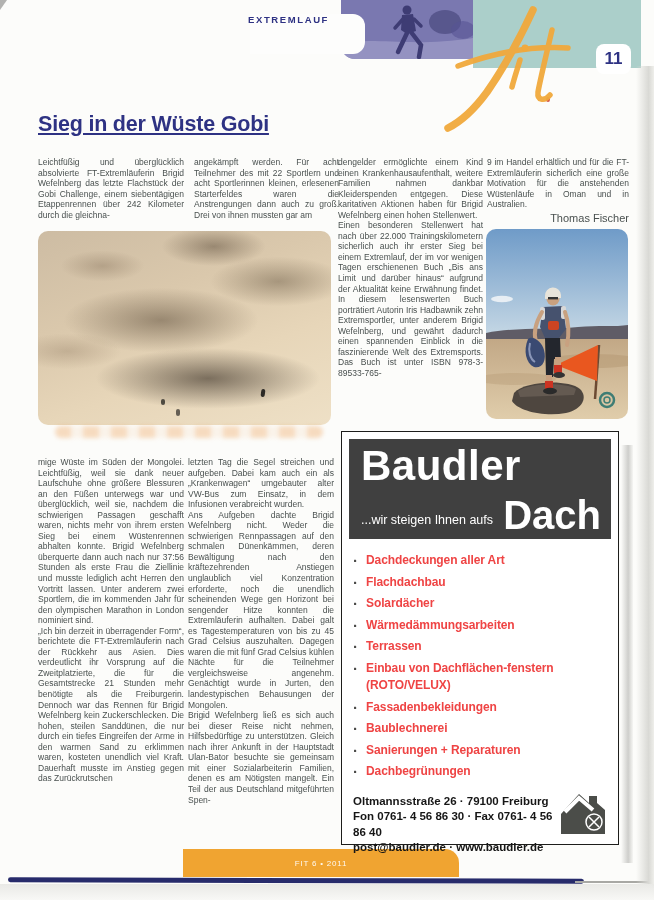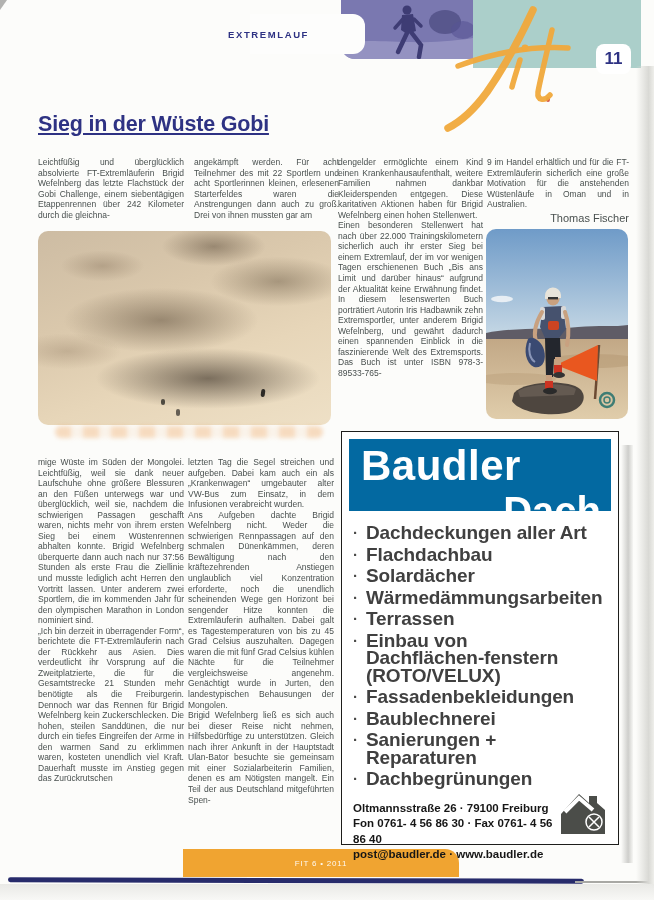--- a/index.html
+++ b/index.html
@@ -9,22 +9,22 @@
     background:#fcfcfa;
     font-family:"Liberation Sans", sans-serif;
   }
   .abs { position:absolute; }
 
   
   .teal-band { background:#abcfca; }
   .header-photo { border-bottom-left-radius:14px; overflow:hidden; }
   .cat-tab {
     background:#fdfdfc; border-radius:0 12px 12px 0;
-    display:flex; align-items:center; justify-content:flex-end;
-    padding-right:56px; z-index:5;
+    display:flex; align-items:flex-start; justify-content:flex-end;
+    padding-right:36px; z-index:5;
   }
   .cat-label {
     font-size:9.5px; font-weight:bold; letter-spacing:1.6px;
     color:#2e3283; text-transform:uppercase; white-space:nowrap;
   }
   .pagenum-box {
     background:#ffffff; border-radius:8px; z-index:6;
     display:flex; align-items:center; justify-content:center;
   }
   .pagenum { color:#2e3283; font-weight:bold; font-size:17px; }
@@ -57,31 +57,31 @@
   .show-through {
     background:repeating-linear-gradient(90deg, rgba(238,166,96,.38) 0 16px, rgba(238,166,96,.10) 16px 28px);
     filter:blur(2px); border-radius:6px;
   }
 
   
   .ad-box {
     background:#ffffff; border:1.5px solid #1d1d1b; padding:7px; z-index:4;
   }
   .ad-header {
-    background:#0369a1; height:72px; padding:6px 10px 7px 12px;
+    background:#404040; height:100px; padding:6px 10px 7px 12px;
     display:flex; flex-direction:column; justify-content:space-between;
   }
   .ad-brand { color:#fff; font-weight:bold; font-size:42px; line-height:1; letter-spacing:.5px; }
   .ad-tagrow { display:flex; align-items:flex-end; }
   .ad-tagline { color:#fff; font-size:12.5px; padding-bottom:5px; }
   .ad-brand2 { color:#fff; font-weight:bold; font-size:40px; line-height:.82; margin-left:auto;margin-top:8px; }
   .svc-list { margin-top:13px; padding-left:4px; }
   .svc { display:flex; margin-bottom:4px; }
   .svc-bullet { width:13px; color:#4a4a48; font-size:15px; line-height:17px; font-weight:bold; flex:none; }
-  .svc-label { font-size:19px; line-height:17.5px; font-weight:bold; color:#404040; letter-spacing:-0.1px; }
+  .svc-label { font-size:12px; line-height:17.5px; font-weight:bold; color:#ef4444; letter-spacing:-0.1px; }
   .ad-address { margin-top:13px; padding-left:4px; font-size:11.5px; font-weight:bold; color:#161616; line-height:15.5px; width:215px; }
   .ad-shade { background:linear-gradient(90deg, rgba(150,150,146,.0), rgba(150,150,146,.45) 60%, rgba(220,220,216,.2)); }
 
   
   .footer-bar {
     background:#f0a431; border-radius:0 14px 0 0;
     display:flex; align-items:center; justify-content:center; z-index:2;
   }
   .footer-label { color:rgba(255,255,255,.92); font-size:8px; letter-spacing:.8px; }
   .navy-rule { background:#272b6b; border-radius:3px; transform:rotate(.15deg); }

